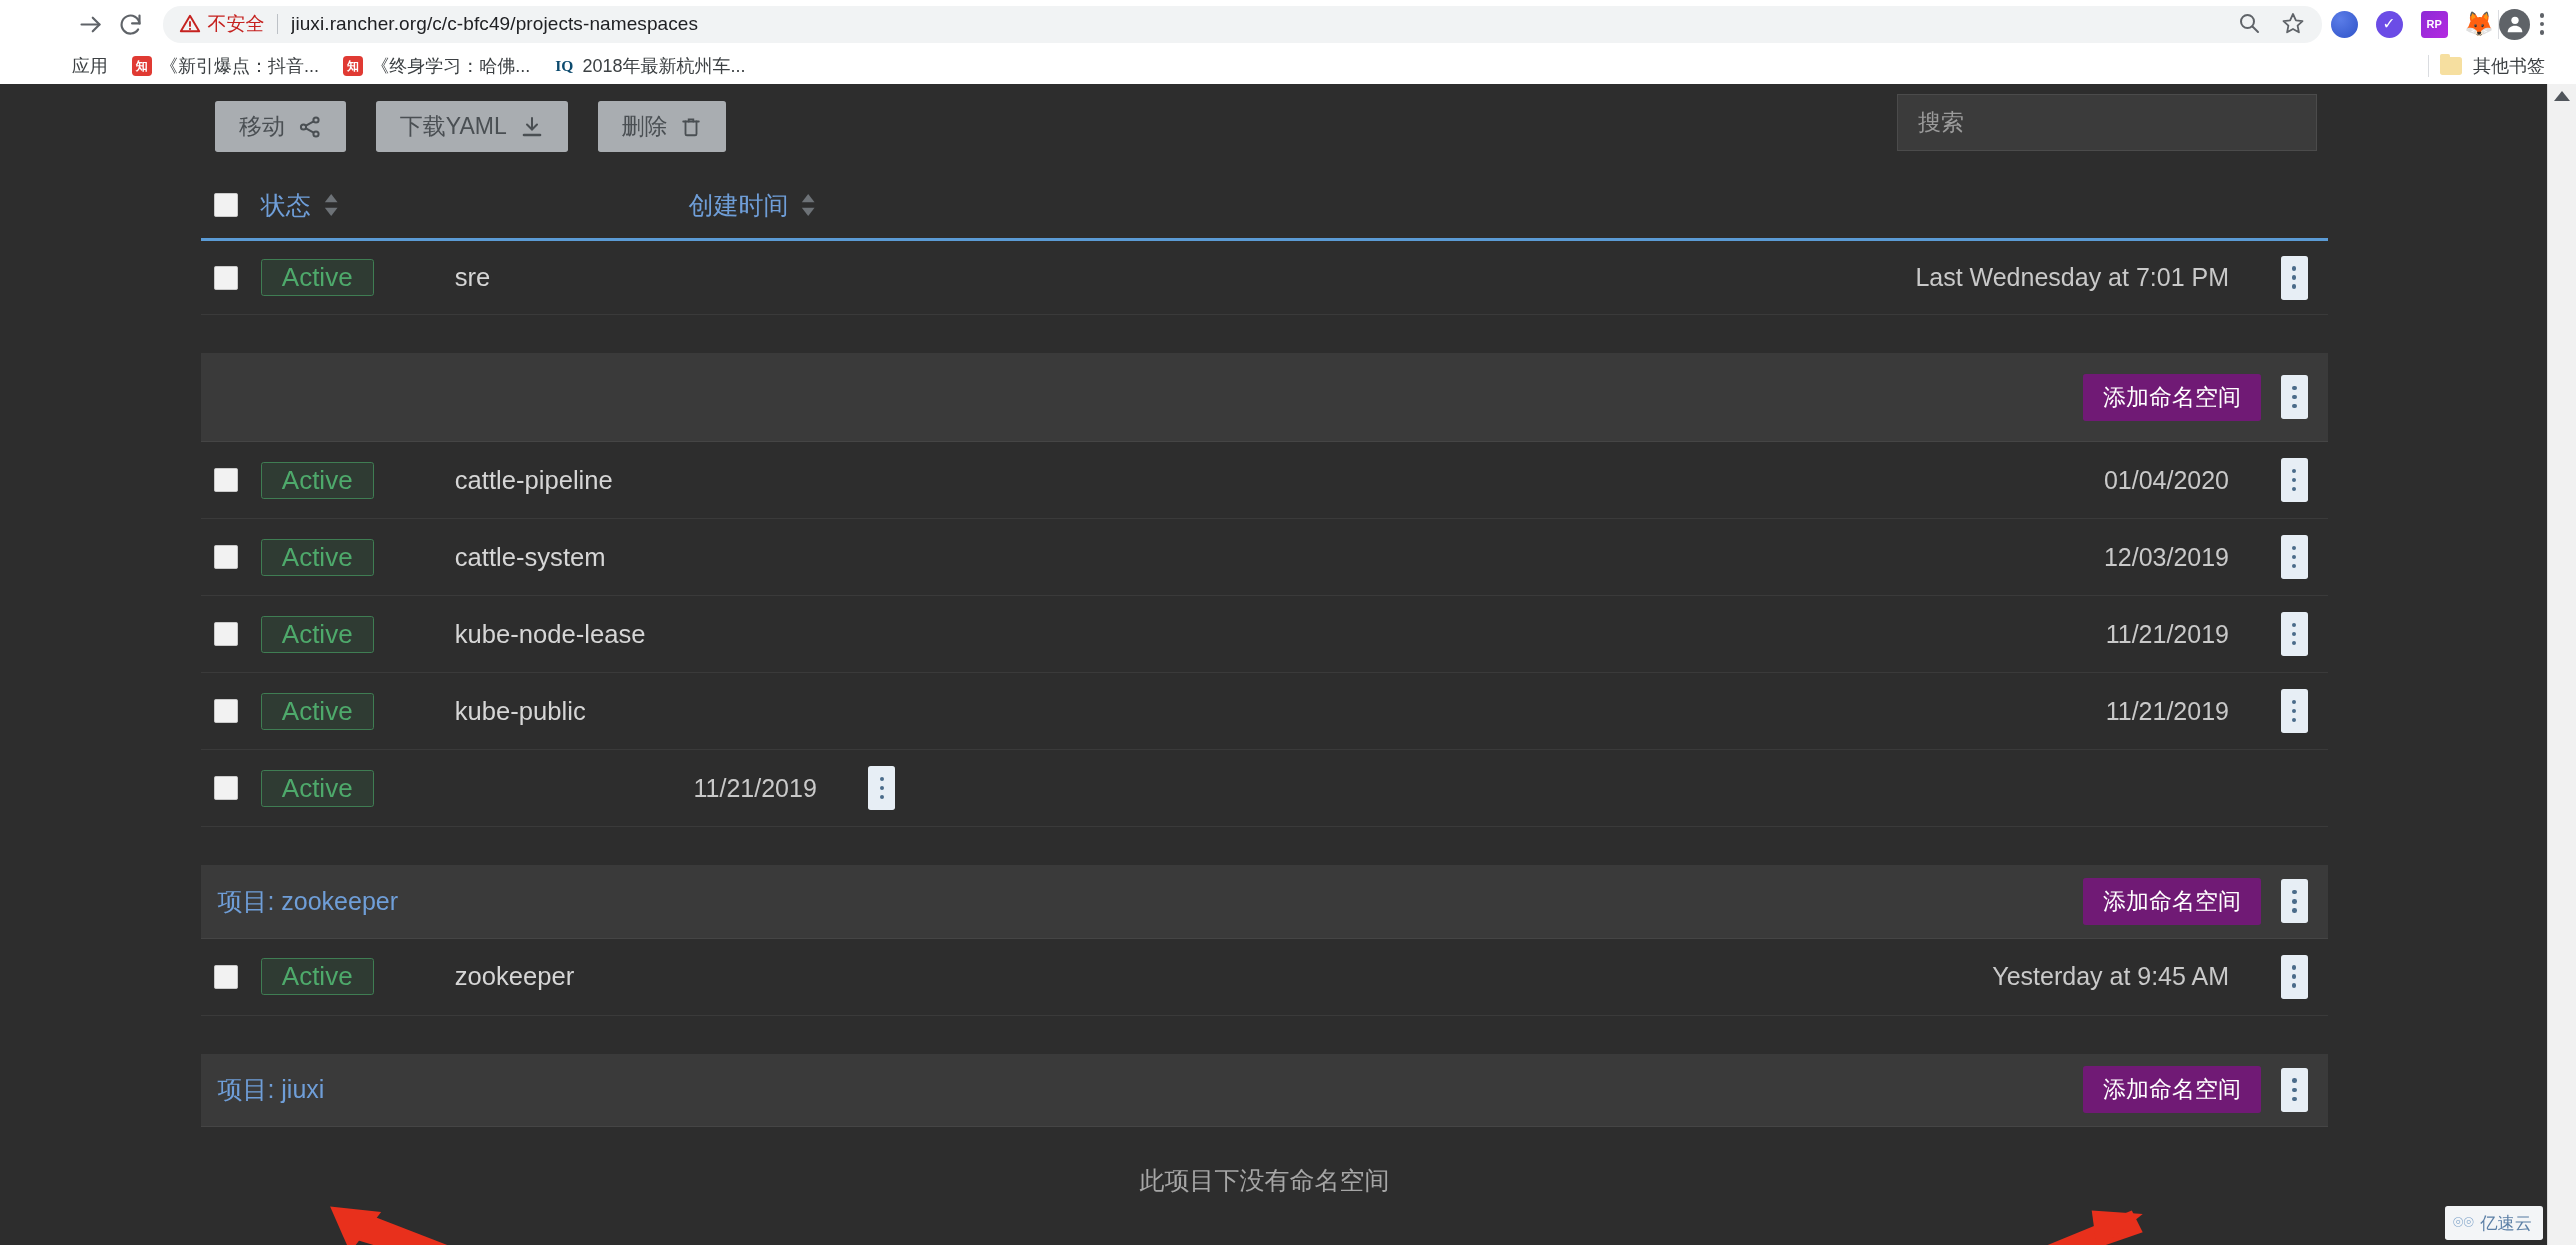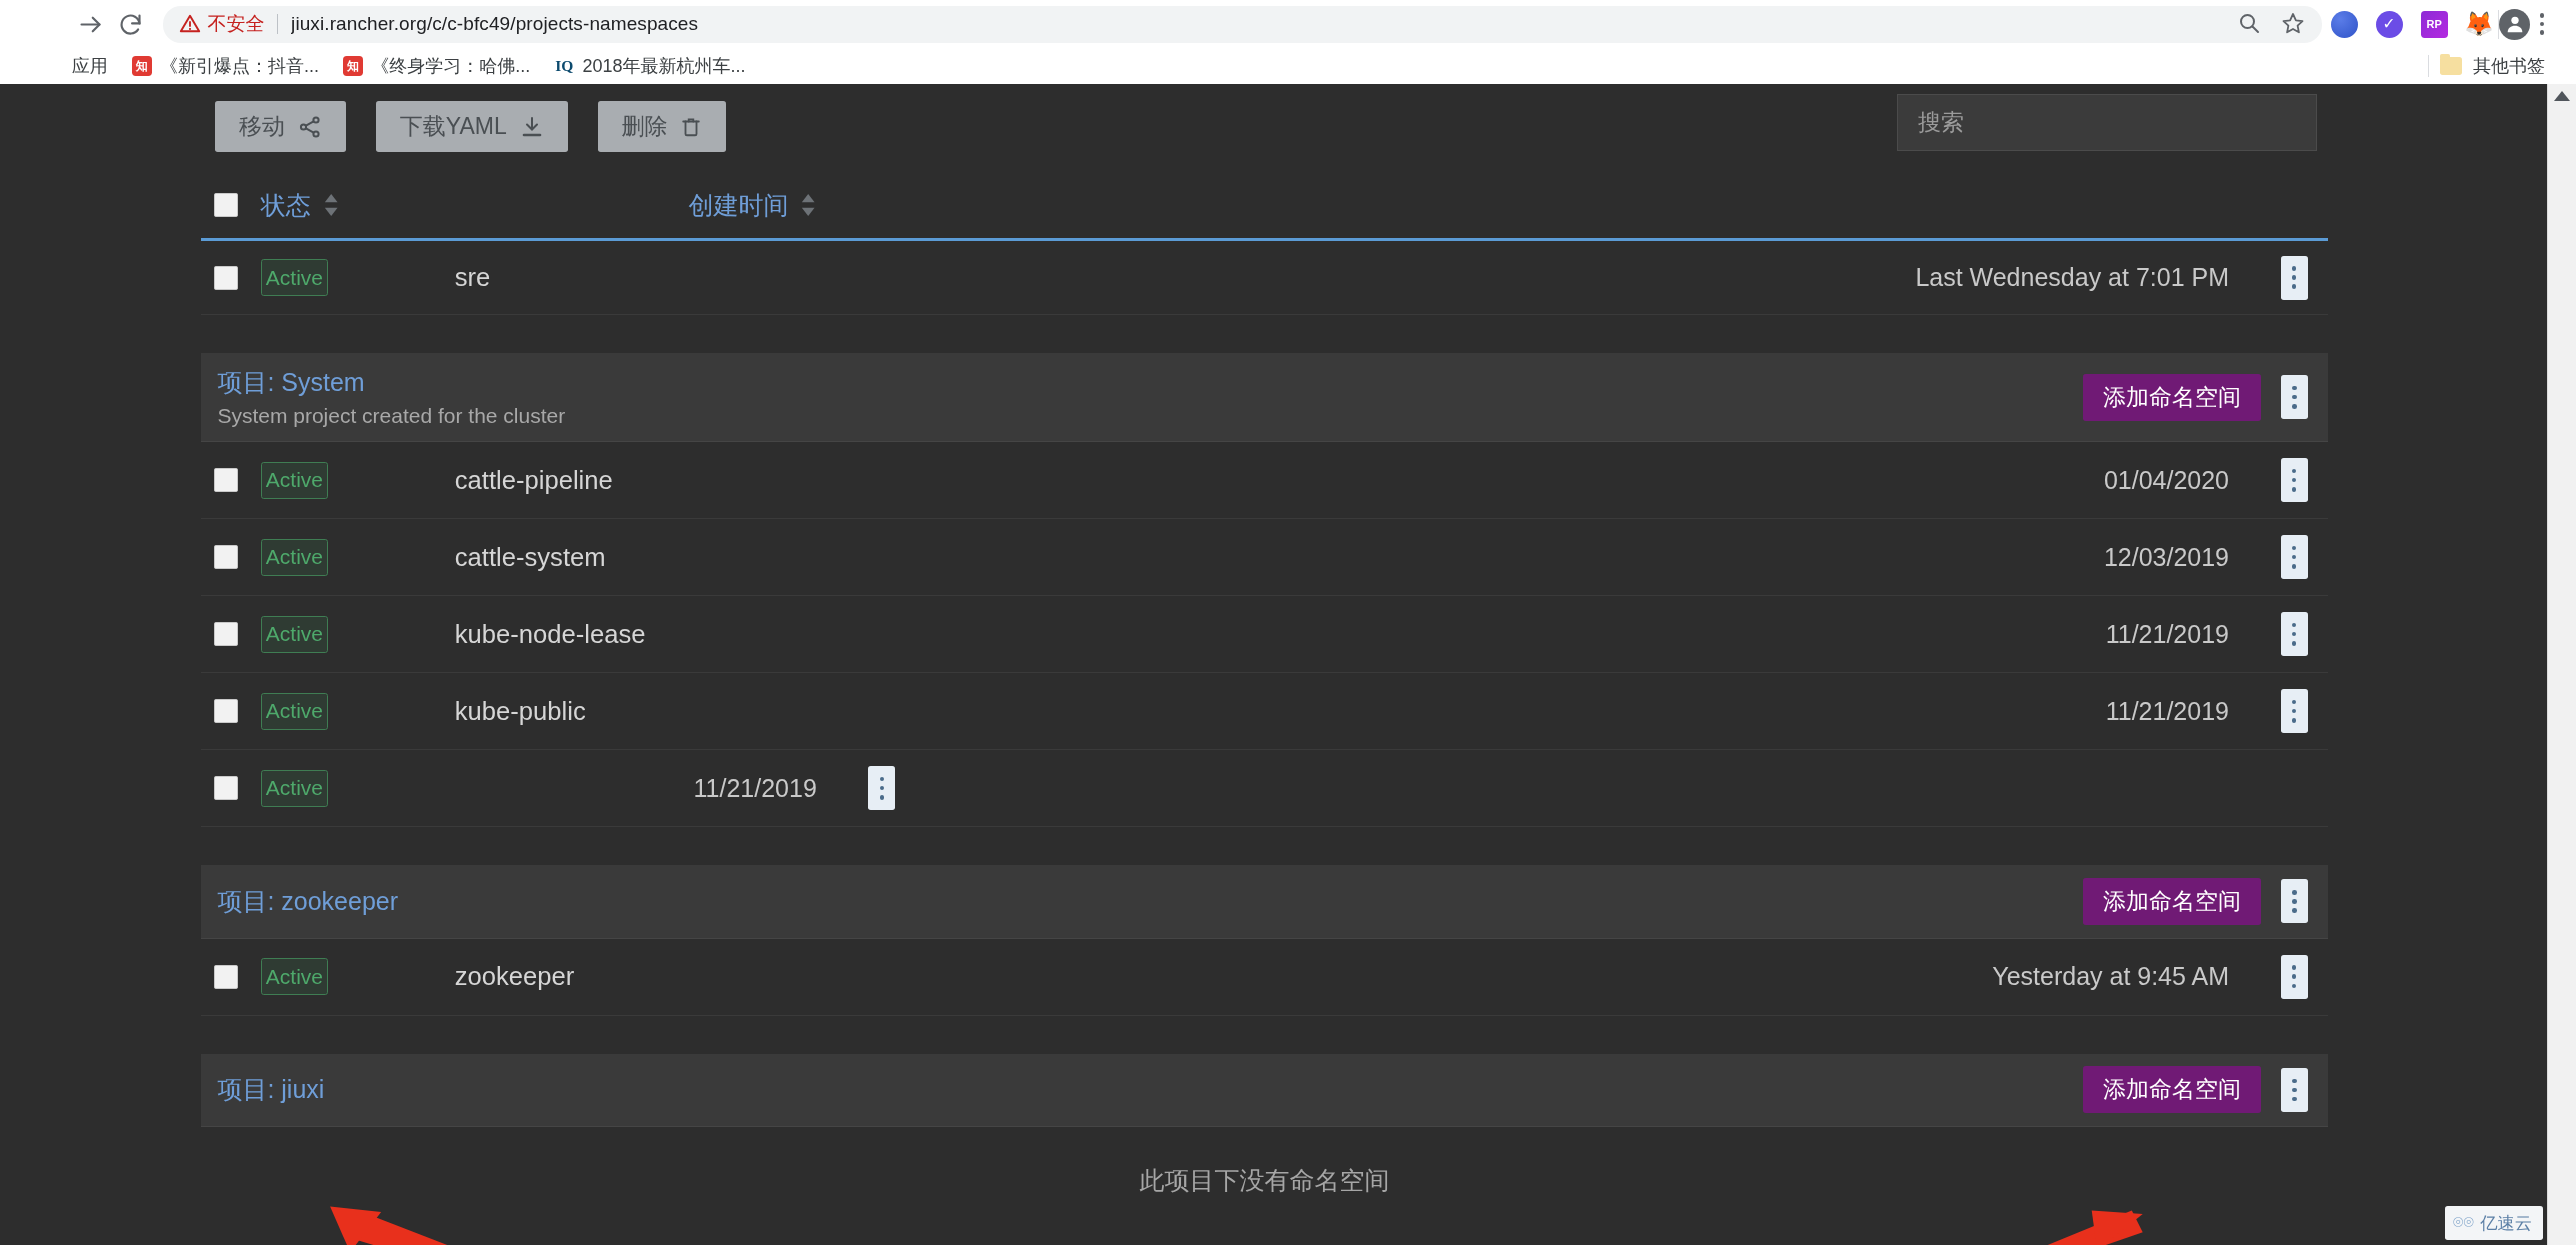--- a/index.html
+++ b/index.html
@@ -230,22 +230,22 @@
     font-size: 25px;
   }
   .badge-active {
     display: inline-flex;
     align-items: center; justify-content: center;
     border: 0.9px solid #3f7d53;
     color: #4ea96b;
     background: #2f3b33;
     border-radius: 2.7px;
     height: 37px;
-    padding: 0 4px;
-    font-size: 21px;
+    padding: 0 20px;
+    font-size: 26px;
     font-family: "Liberation Sans", sans-serif;
   }
   .kebab {
     width: 27px; height: 44px;
     background: #e7eef5;
     border-radius: 2.7px;
     display: flex; flex-direction: column;
     align-items: center; justify-content: center;
     gap: 4.6px;
   }
@@ -498,27 +498,20 @@
               <i></i>
               <i></i>
               <i></i>
             </span>
         </div>
       </div>
 
       <div class="spacer"></div>
 
       <div class="group-head tall">
-        <div class="gh-left">
-          <div class="gh-title">
-            <span class="lbl">项目:</span>
-            <span>System</span>
-          </div>
-          <div class="gh-sub">System project created for the cluster</div>
-        </div>
         <div class="gh-right">
           <button class="btn-add">添加命名空间</button>
           <span class="kebab">
               <i></i>
               <i></i>
               <i></i>
             </span>
         </div>
       </div>
 

